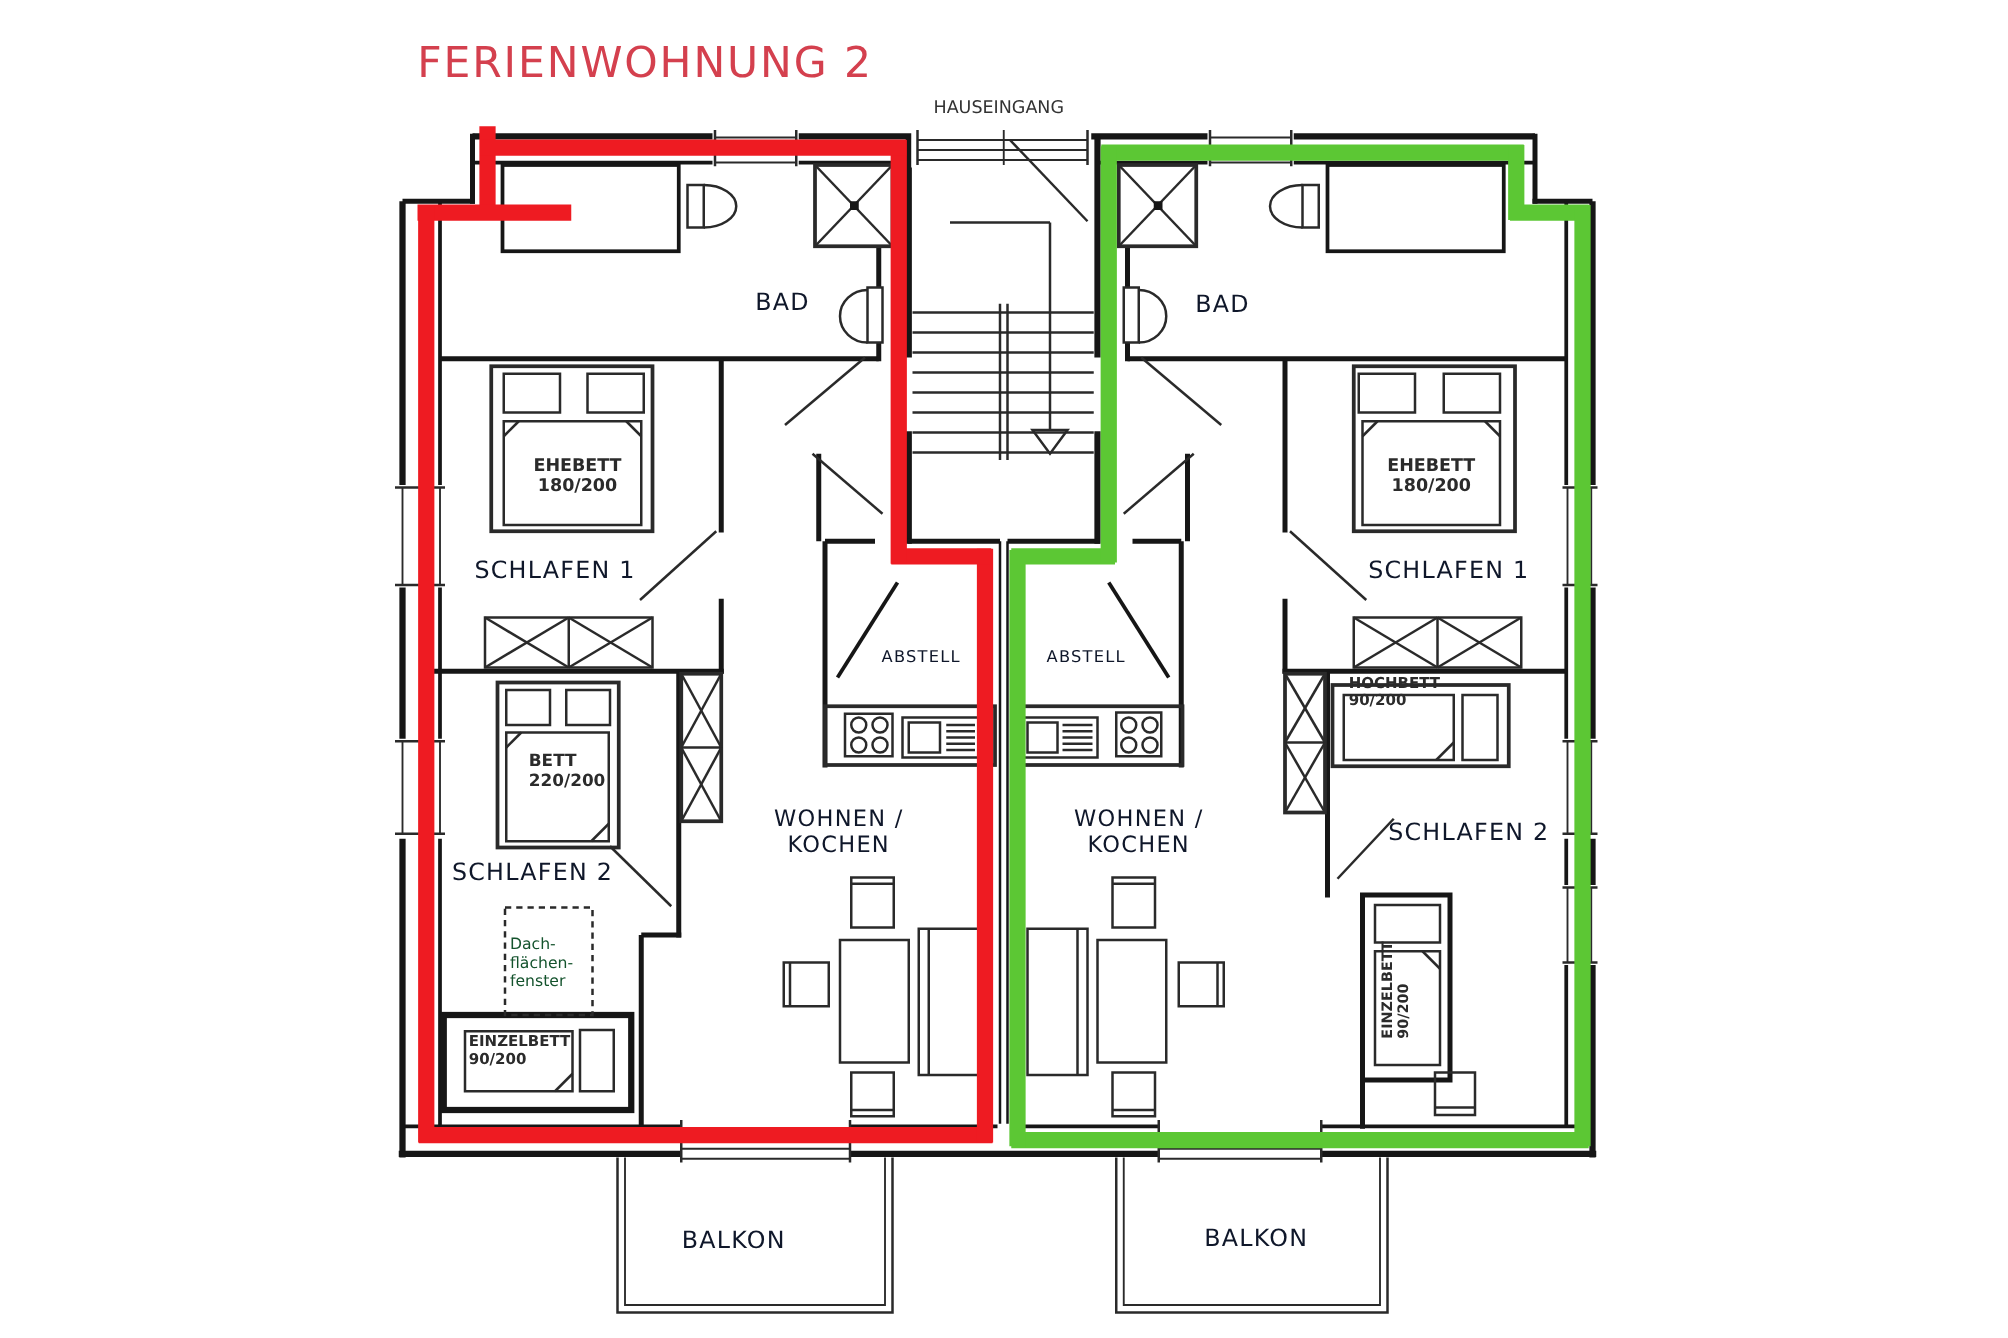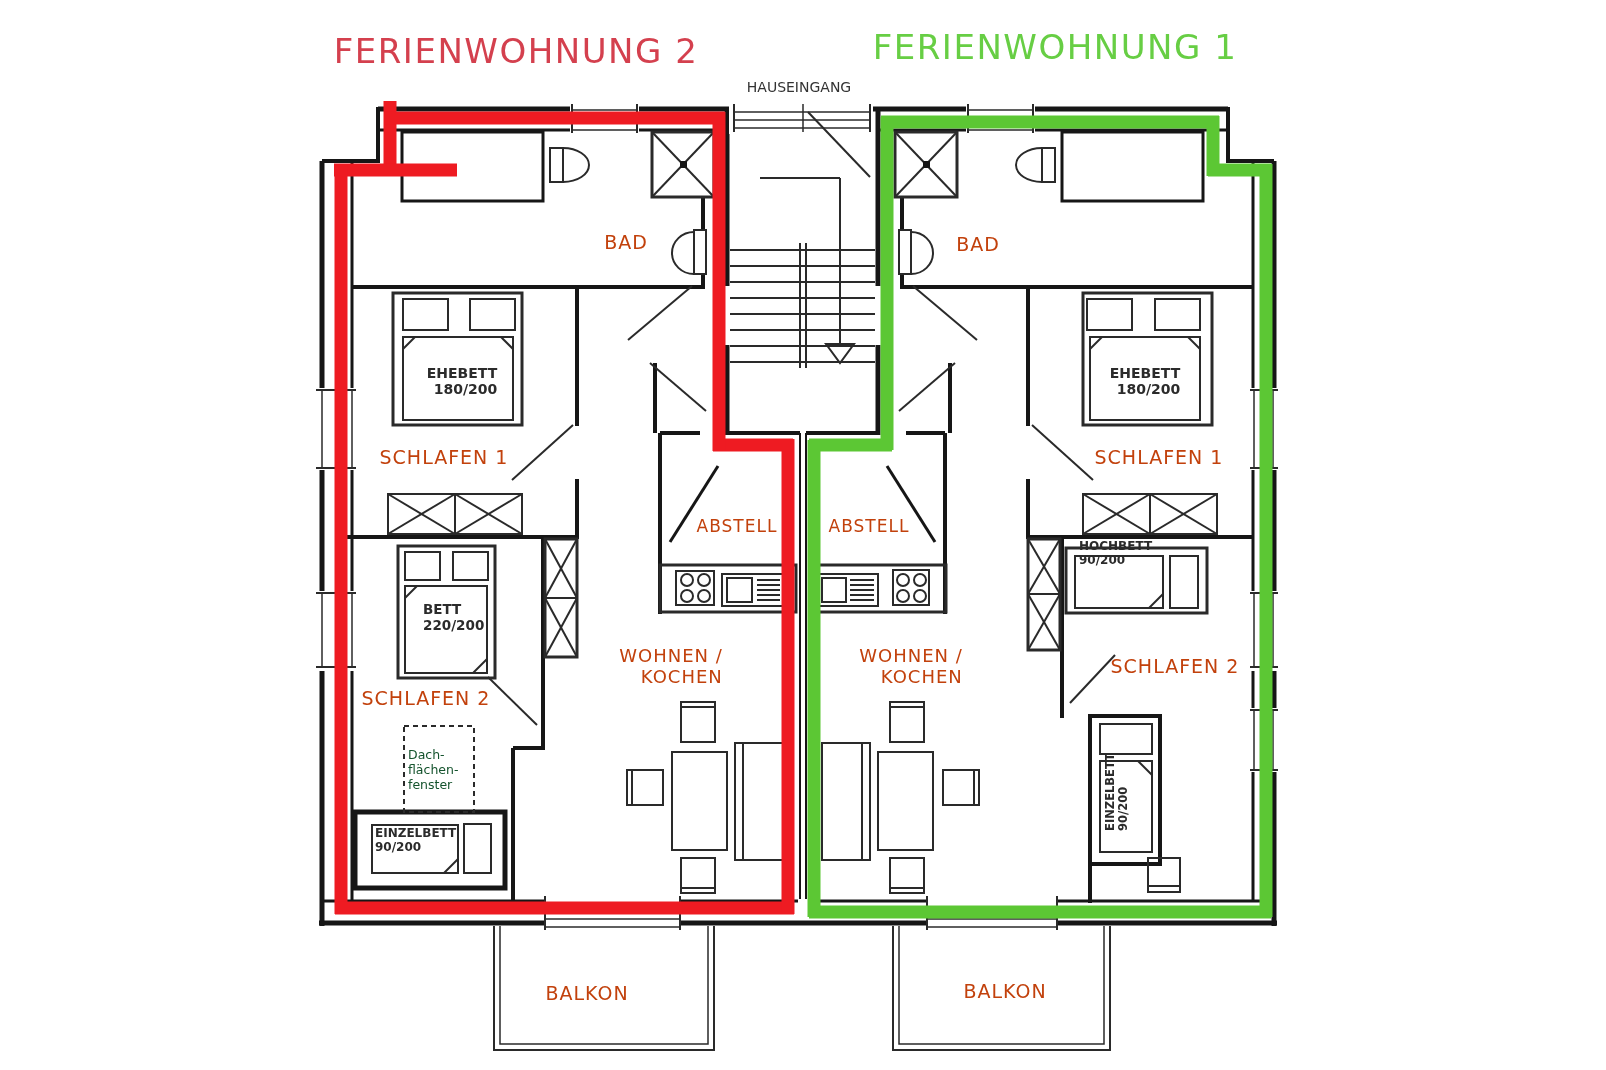--- a/index.html
+++ b/index.html
@@ -1,23 +1,23 @@
 <!DOCTYPE html>
 <html><head>
 <meta charset="utf-8">
 <style>
   html,body{margin:0;padding:0;background:#fff;}
   .stage{position:relative;width:1606px;height:1070px;background:#ffffff;
          font-family:"DejaVu Sans","Liberation Sans",sans-serif;overflow:hidden;}
   .stage svg{position:absolute;left:0;top:0;}
-  .lbl{position:absolute;color:#c2410c;white-space:pre-line;line-height:1.18;}
-  .c{transform:translate(-50%,-50%);text-align:right;}
+  .lbl{position:absolute;color:#0f172a;white-space:pre-line;line-height:1.18;}
+  .c{transform:translate(-50%,-50%);text-align:center;}
   .title{font-size:34px;letter-spacing:1.5px;font-weight:normal;}
   .room{font-size:19px;letter-spacing:1px;}
-  .room-s{font-size:17px;letter-spacing:1px;}
+  .room-s{font-size:13px;letter-spacing:1px;}
   .bed{font-weight:bold;color:#2b2b2b;line-height:1.15;}
   .bed-m{font-size:14px;}
   .bed-s{font-size:12px;}
   .rot{transform:translate(-50%,-50%) rotate(-90deg);text-align:left;}
   .fine{font-size:12.5px;color:#14532d;}
 </style>
 </head>
 <body>
 
 <div class="stage">
@@ -384,21 +384,20 @@
     <line x1="1208" y1="170" x2="1271" y2="170"></line>
     <line x1="1266" y1="164" x2="1266" y2="917"></line>
     <line x1="1271" y1="912" x2="809" y2="912"></line>
     <line x1="814" y1="917" x2="814" y2="440"></line>
     <line x1="809" y1="445" x2="892" y2="445"></line>
     <line x1="887" y1="450" x2="887" y2="117"></line>
   </g>
 </svg>
 
 <div class="lbl c title" style="left:516px;top:51px;color:#d4404e;">FERIENWOHNUNG 2</div>
-<div class="lbl c title" style="left:1055px;top:47px;color:#67ce44;">FERIENWOHNUNG 1</div>
 <div class="lbl c" style="left:799px;top:87px;font-size:14px;color:#333;">HAUSEINGANG</div>
 
 <div class="lbl c room" style="left:626px;top:242px;">BAD</div>
 <div class="lbl c room" style="left:978px;top:244px;">BAD</div>
 
 <div class="lbl c room" style="left:444px;top:457px;">SCHLAFEN 1</div>
 <div class="lbl c room" style="left:1159px;top:457px;">SCHLAFEN 1</div>
 
 <div class="lbl c room" style="left:426px;top:698px;">SCHLAFEN 2</div>
 <div class="lbl c room" style="left:1175px;top:666px;">SCHLAFEN 2</div>

